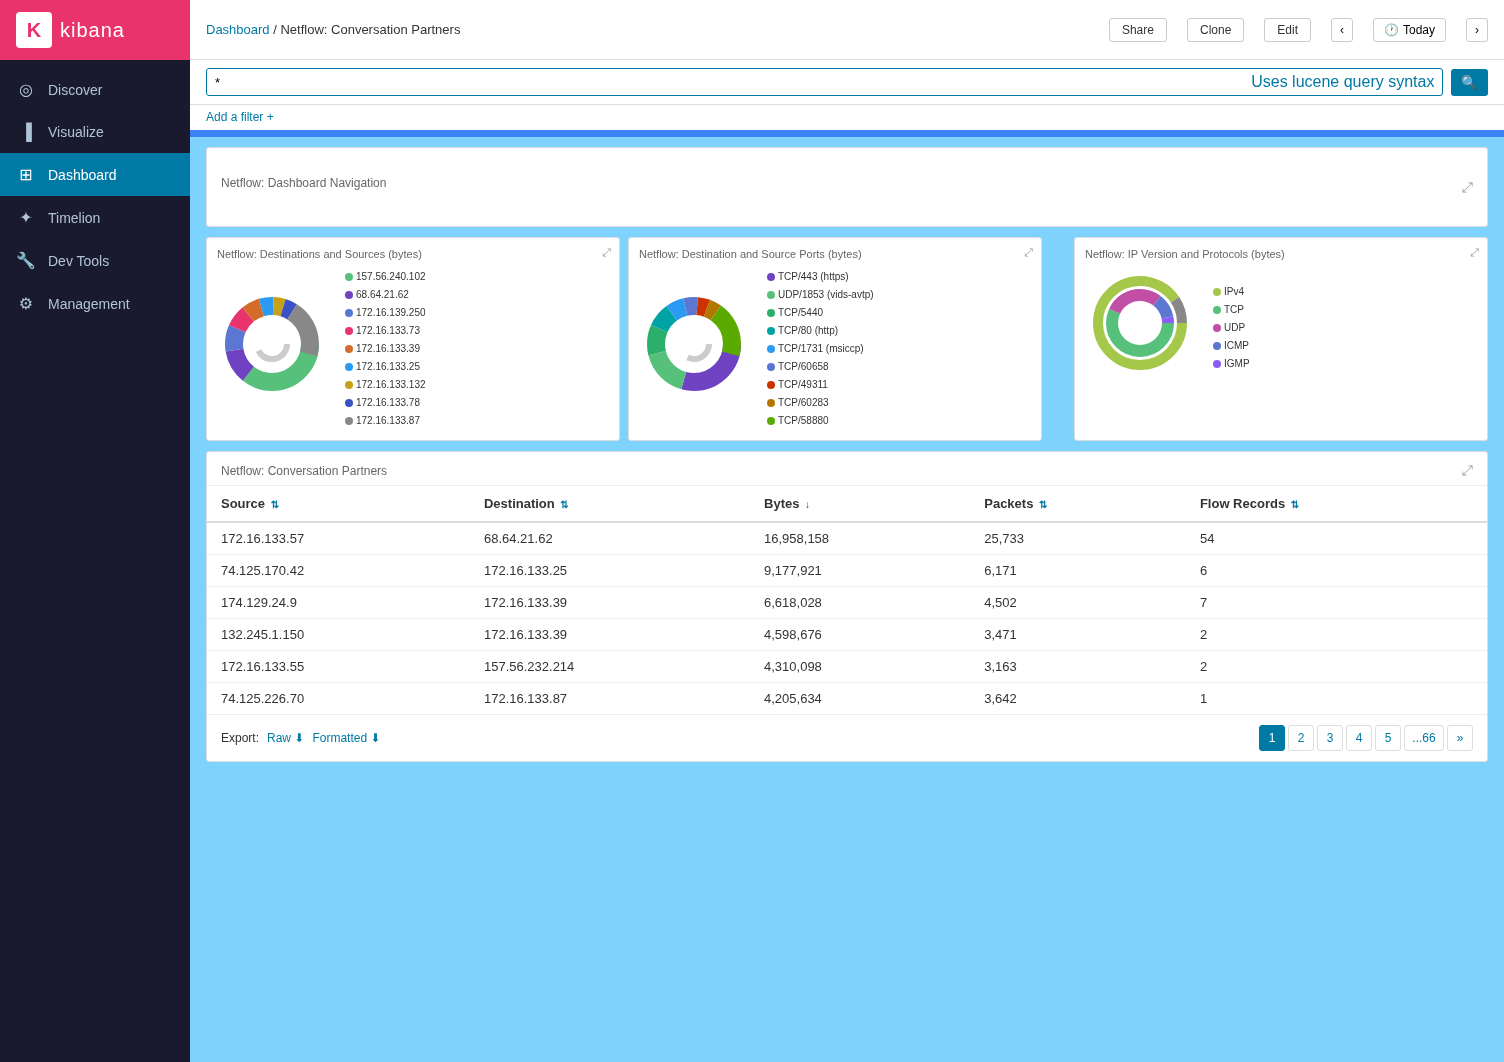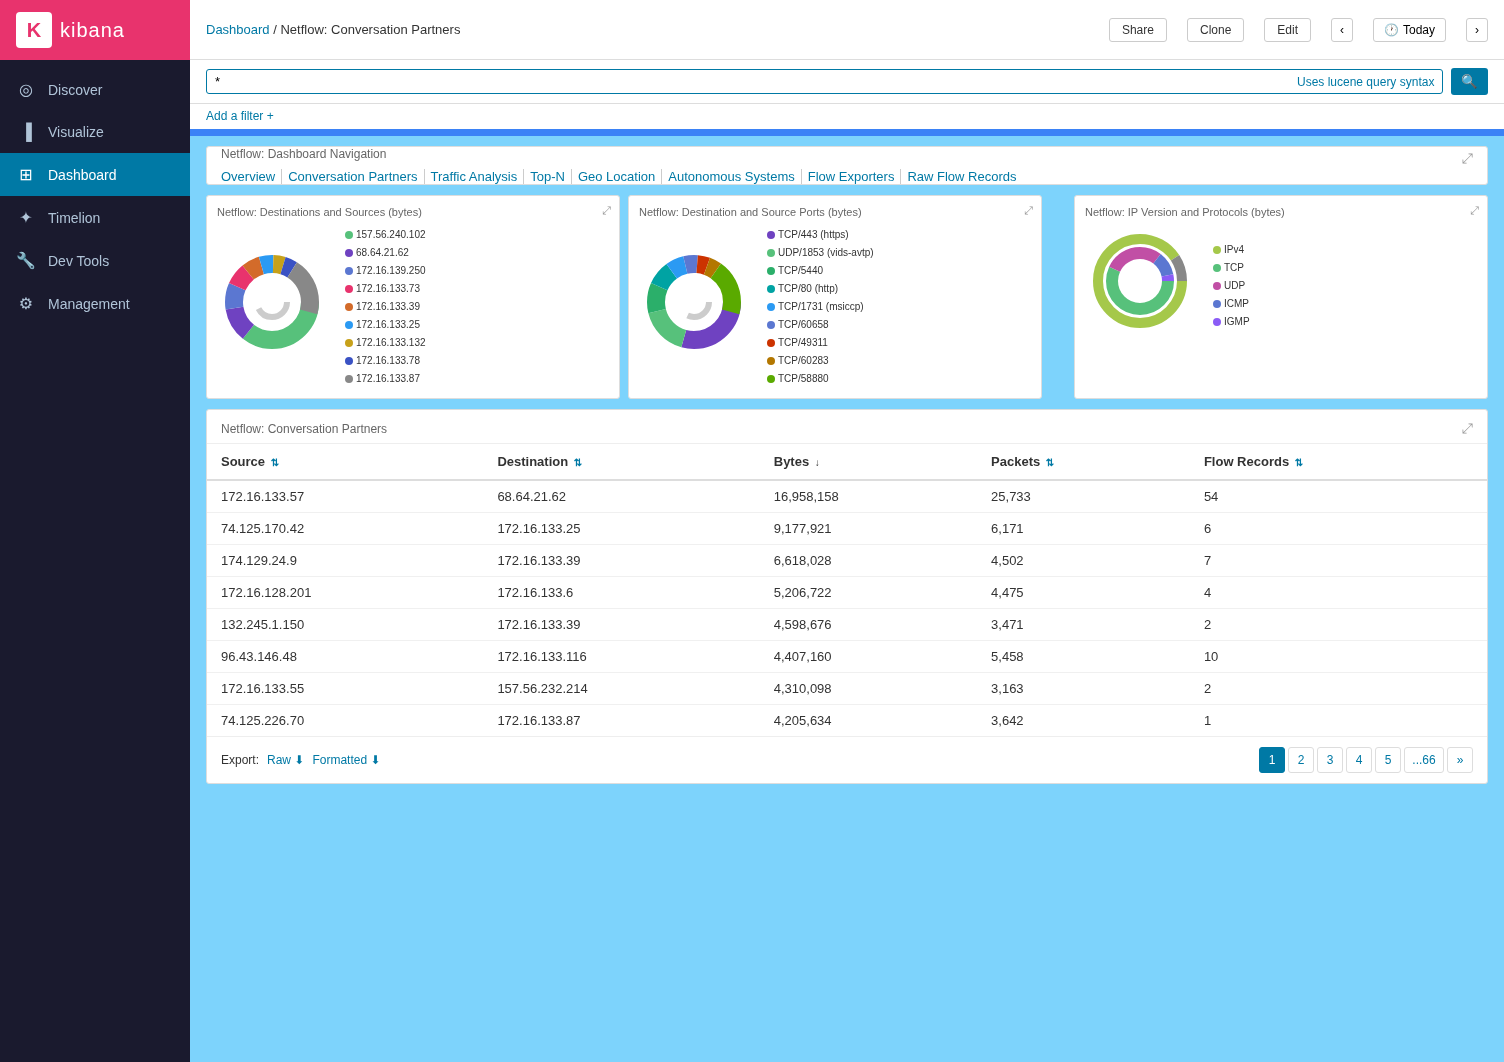--- a/index.html
+++ b/index.html
@@ -126,21 +126,21 @@
       border: 1px solid #0079a5;
       border-radius: 3px;
       padding: 4px 8px;
     }
     .search-input {
       flex: 1;
       border: none;
       outline: none;
       font-size: 13px;
     }
-    .search-hint { color: #0079a5; font-size: 12px; white-space: nowrap; }
+    .search-hint { color: #0079a5; font-size: 16px; white-space: nowrap; }
     .search-btn {
       background: #0079a5;
       color: white;
       border: none;
       padding: 6px 10px;
       border-radius: 3px;
       cursor: pointer;
     }
     .add-filter { color: #0079a5; font-size: 12px; cursor: pointer; }
 
@@ -150,21 +150,21 @@
       overflow-y: auto;
       padding: 0;
     }
 
     
     .dash-nav-panel {
       background: white;
       margin: 10px 16px;
       border: 1px solid #ddd;
       border-radius: 3px;
-      padding: 0 14px;
+      padding: 28px 14px;
     }
     .dash-nav-title {
       color: #666;
       font-size: 12px;
       margin-bottom: 8px;
     }
     .dash-nav-links {
       display: flex;
       flex-wrap: wrap;
       gap: 0;
@@ -339,30 +339,20 @@
   <div style="padding:4px 16px 6px; background:white; border-bottom:7px solid #3b82f6;">
     <span class="add-filter">Add a filter +</span>
   </div>
 
   <div class="content">
 
     <div class="dash-nav-panel">
       <div style="display:flex;justify-content:space-between;align-items:center;">
         <span class="dash-nav-title">Netflow: Dashboard Navigation</span>
         <span class="expand-icon">⤢</span>
-      </div>
-      <div class="dash-nav-links">
-        <span class="dash-nav-link">Overview</span>
-        <span class="dash-nav-link">Conversation Partners</span>
-        <span class="dash-nav-link">Traffic Analysis</span>
-        <span class="dash-nav-link">Top-N</span>
-        <span class="dash-nav-link">Geo Location</span>
-        <span class="dash-nav-link">Autonomous Systems</span>
-        <span class="dash-nav-link">Flow Exporters</span>
-        <span class="dash-nav-link">Raw Flow Records</span>
       </div>
     </div>
 
     <div class="charts-row">
 
       <div class="chart-panel">
         <div class="chart-title">Netflow: Destinations and Sources (bytes)</div>
         <span class="chart-expand">⤢</span>
         <div class="chart-content">
           <div class="donut-wrap">
@@ -491,39 +481,25 @@
       <td>6</td>
     </tr>
             <tr>
       <td>174.129.24.9</td>
       <td>172.16.133.39</td>
       <td>6,618,028</td>
       <td>4,502</td>
       <td>7</td>
     </tr>
             <tr>
-      <td>172.16.128.201</td>
-      <td>172.16.133.6</td>
-      <td>5,206,722</td>
-      <td>4,475</td>
-      <td>4</td>
-    </tr>
-            <tr>
       <td>132.245.1.150</td>
       <td>172.16.133.39</td>
       <td>4,598,676</td>
       <td>3,471</td>
       <td>2</td>
-    </tr>
-            <tr>
-      <td>96.43.146.48</td>
-      <td>172.16.133.116</td>
-      <td>4,407,160</td>
-      <td>5,458</td>
-      <td>10</td>
     </tr>
             <tr>
       <td>172.16.133.55</td>
       <td>157.56.232.214</td>
       <td>4,310,098</td>
       <td>3,163</td>
       <td>2</td>
     </tr>
             <tr>
       <td>74.125.226.70</td>

